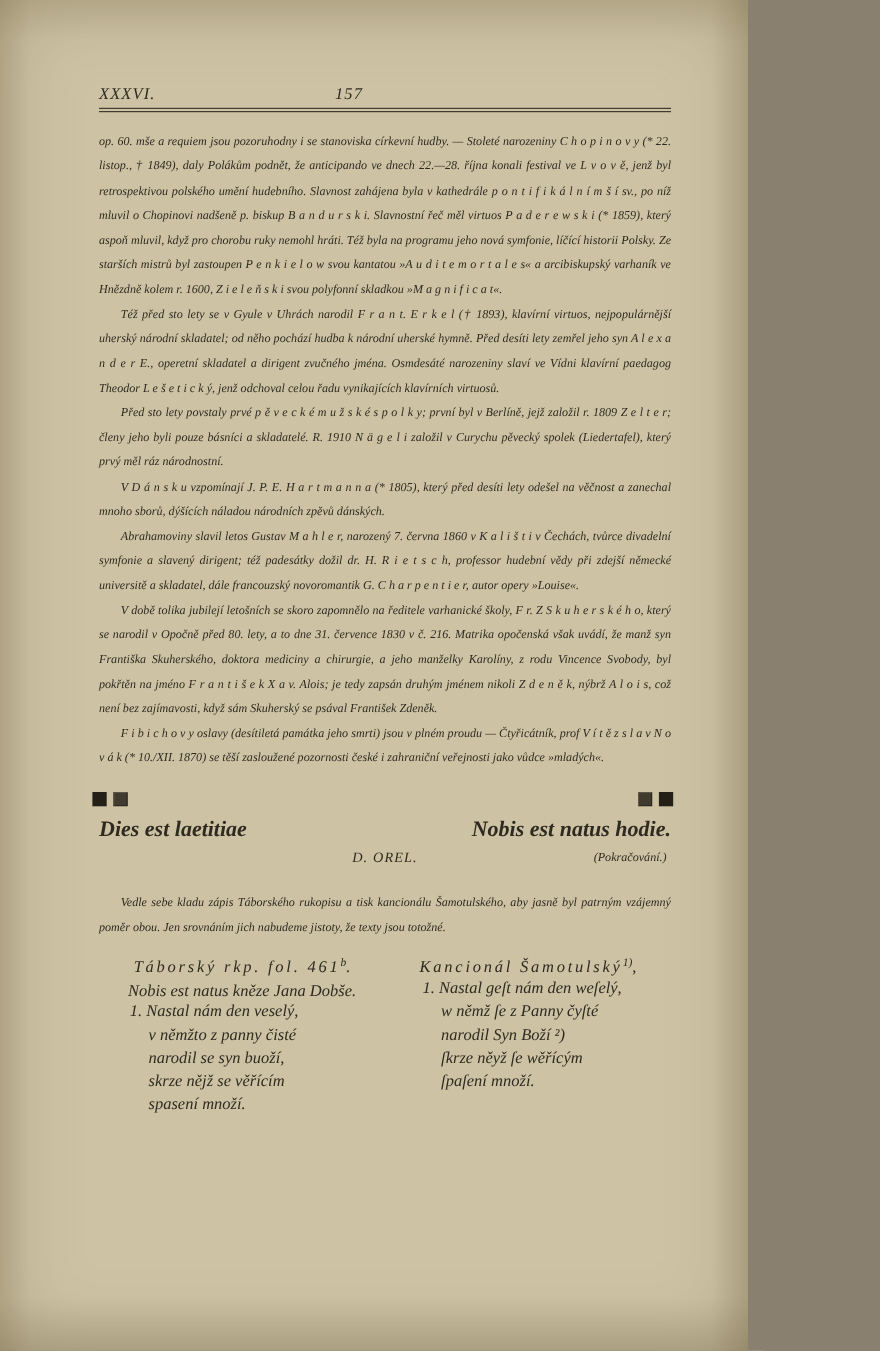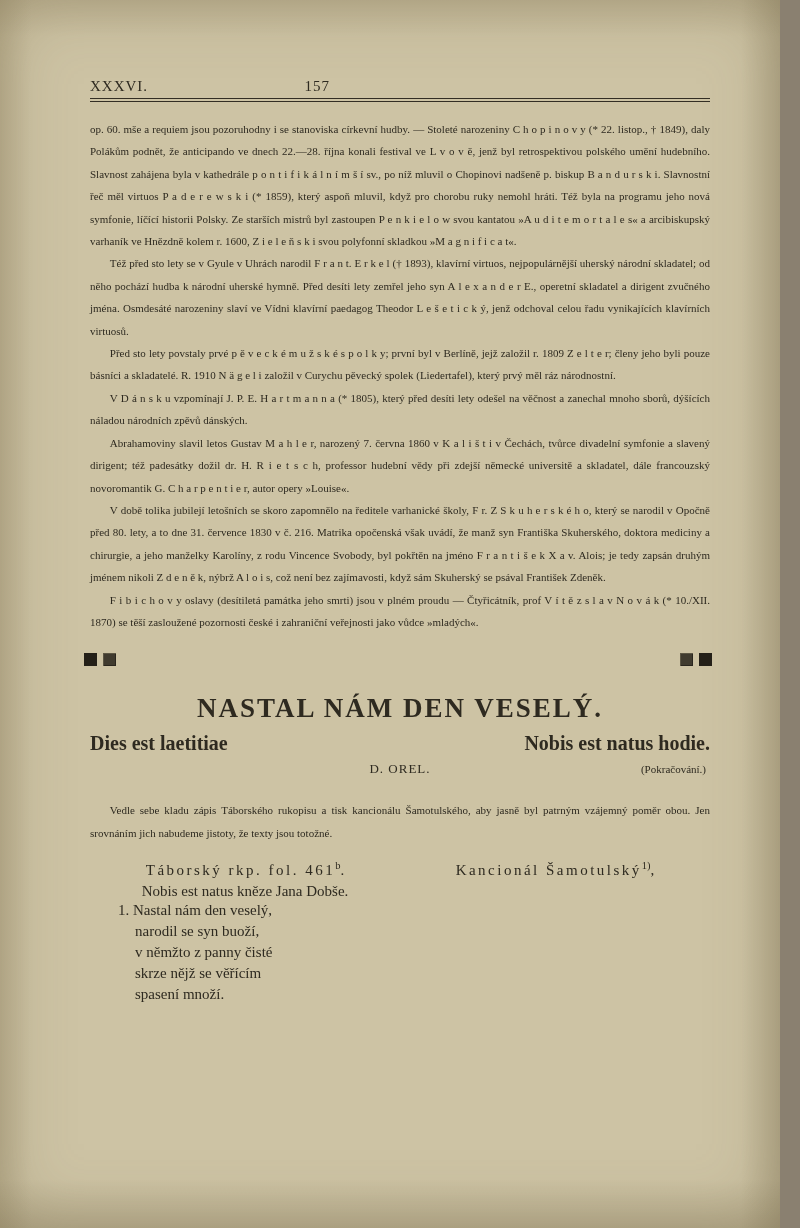--- a/index.html
+++ b/index.html
@@ -3,30 +3,31 @@
 <meta charset="utf-8">
 <style>
   html,body{margin:0;padding:0;}
   body{
     width:800px;height:1228px;
     background:#8a8070;
     font-family:"Liberation Serif","DejaVu Serif",serif;
   }
   .page{
     position:relative;
-    width:780px;height:1228px;
+    width:680px;height:1228px;
     background:#cdc3a4;
     background-image:
       linear-gradient(to right, rgba(120,105,70,0.18) 0%, rgba(120,105,70,0) 4%, rgba(120,105,70,0) 95%, rgba(100,88,58,0.22) 100%),
       linear-gradient(to bottom, rgba(120,105,70,0.15) 0%, rgba(120,105,70,0) 3%, rgba(120,105,70,0) 96%, rgba(100,88,58,0.20) 100%);
     box-shadow: inset 0 0 70px rgba(110,95,60,0.35);
     color:#2e2a20;
     overflow:hidden;
     box-sizing:border-box;
     padding:78px 70px 4px 90px;
+    font-style:italic;
   }
   
   .running-head{
     display:flex;align-items:baseline;
     font-size:15px;letter-spacing:1px;
     border-bottom:4px double #332e24;
     padding-bottom:3px;
   }
   .running-head .vol{width:120px;text-align:left;}
   .running-head .journal{flex:1;text-align:center;letter-spacing:2px;}
@@ -91,21 +92,20 @@
     <span class="marks-group">
       <span class="ink-square"></span>
       <span class="ink-square lighter"></span>
     </span>
     <span class="marks-group">
       <span class="ink-square lighter"></span>
       <span class="ink-square"></span>
     </span>
   </div>
 
-  <div class="section-title">NASTAL NÁM DEN VESELÝ.</div>
 
   <div class="subtitle-row">
     <span>Dies est laetitiae</span>
     <span>Nobis est natus hodie.</span>
   </div>
 
   <div class="byline-row">
     <span>D. OREL.</span>
     <span class="continuation">(Pokračování.)</span>
   </div>
@@ -115,26 +115,33 @@
   </div>
 
   <div class="columns">
     <div class="col col-left">
       <div class="col-head">
         <span class="spread">Táborský rkp. fol. 461</span><sup>b</sup><span>.</span>
       </div>
       <div class="col-sub">Nobis est natus kněze Jana Dobše.</div>
       <div class="verse">
         <div class="line">1. Nastal nám den veselý,</div>
+        <div class="line">v němžto z panny čisté</div>
         <div class="line">narodil se syn buoží,</div>
-        <div class="line">v němžto z panny čisté</div>
         <div class="line">skrze nějž se věřícím</div>
         <div class="line">spasení množí.</div>
       </div>
     </div>
     <div class="col col-right">
       <div class="col-head">
         <span class="spread">Kancionál Šamotulský</span><sup>1)</sup><span>,</span>
       </div>
+      <div class="verse">
+        <div class="line">1. Nastal geſt nám den weſelý,</div>
+        <div class="line">w němž ſe z Panny čyſté</div>
+        <div class="line">narodil Syn Boží ²)</div>
+        <div class="line">ſkrze něyž ſe wěřícým</div>
+        <div class="line">ſpaſení množí.</div>
+      </div>
     </div>
   </div>
 
 </div>
 
 </body></html>

